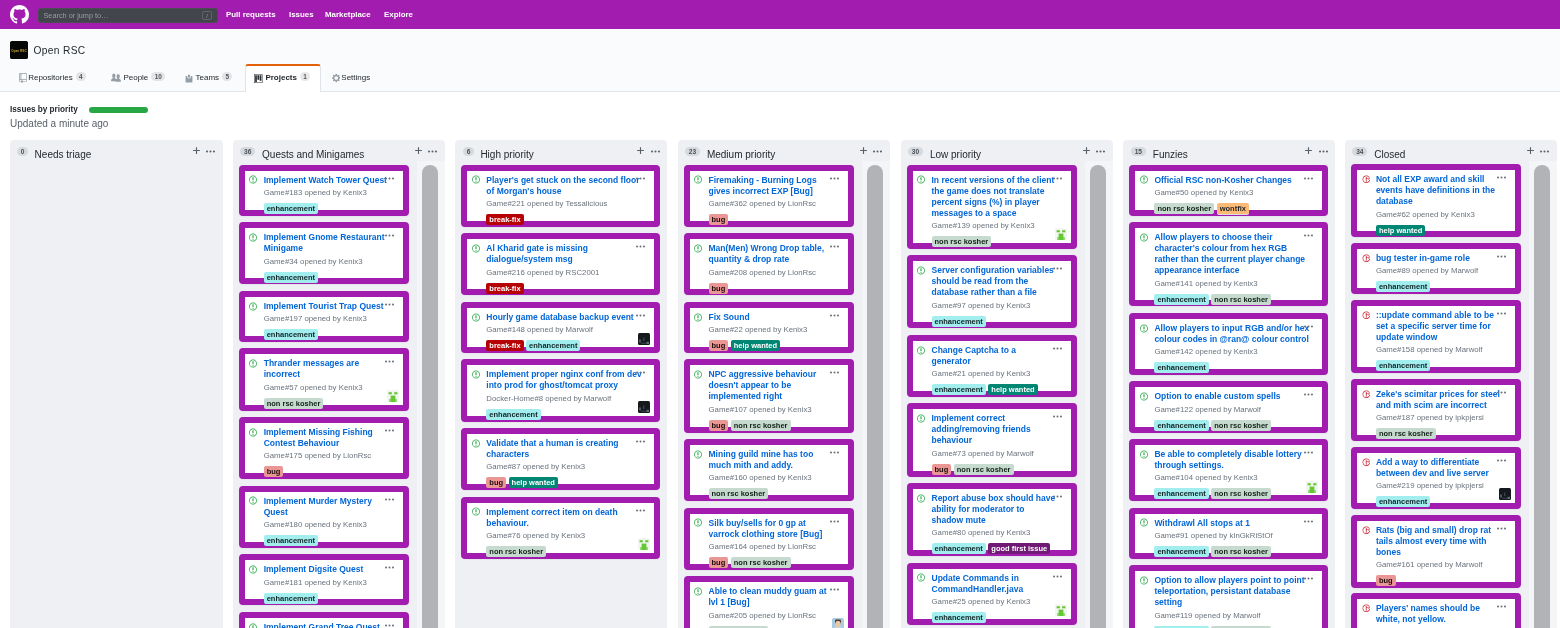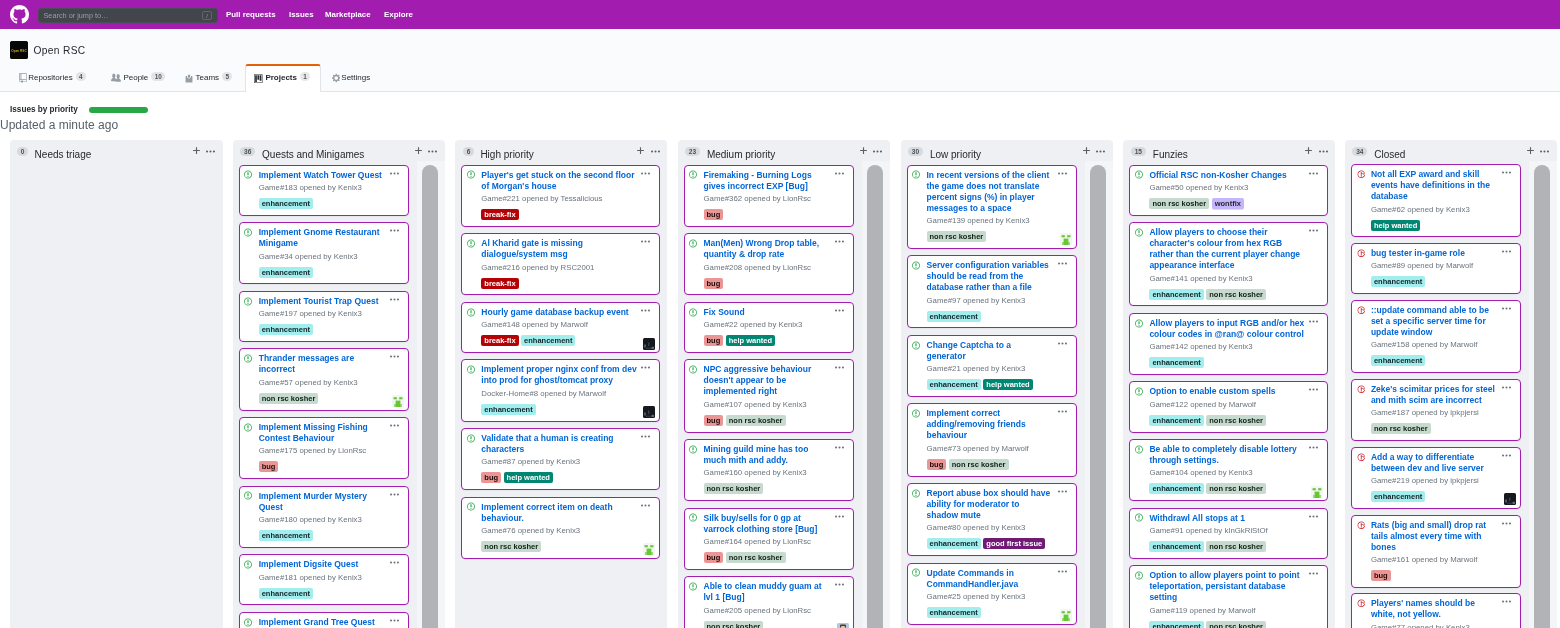--- a/index.html
+++ b/index.html
@@ -15,30 +15,30 @@
 #orgname{position:absolute;left:33.5px;top:16.3px;font-size:10.2px;font-weight:400;letter-spacing:0.35px;color:#24292e}
 .tab{position:absolute;bottom:0;height:26.5px;font-size:8px;color:#24292e;line-height:26.5px}
 .tabico{position:absolute;bottom:8.5px}
 .ctr{display:inline-block;background:rgba(27,31,35,.1);border-radius:6px;font-size:6.4px;font-weight:600;color:#50565e;
  height:9px;line-height:9px;padding:0 3.4px;vertical-align:1px;margin-left:3px}
 #projtab{position:absolute;left:244.6px;top:35.2px;width:76px;height:27.4px;background:#fff;
  border:1px solid #e1e4e8;border-bottom:none;border-top:2px solid #e36209;border-radius:3px 3px 0 0;
  font-size:8px;font-weight:700;color:#24292e;line-height:24px;z-index:3}
 #ibp{position:absolute;left:10px;top:104.5px;font-size:8.2px;font-weight:700;color:#24292e}
 #pbar{position:absolute;left:89px;top:106.5px;width:59px;height:6px;border-radius:3px;background:#28a745}
-#upd{position:absolute;left:0;top:117.5px;font-size:12px;color:#586069}
+#upd{position:absolute;left:10px;top:117.5px;font-size:10px;color:#586069}
 .col{position:absolute;top:140px;height:520px;background:#eef0f3;border-radius:4px}
 .cbadge{position:absolute;top:6.8px;height:9.6px;border-radius:5px;background:#d7dadd;
  font-size:6.6px;font-weight:600;color:#49505a;line-height:9.6px;padding:0 3.8px;min-width:11.4px;text-align:center}
 .ctitle{position:absolute;top:9px;font-size:10px;font-weight:400;color:#24292e;line-height:11px}
 .plus{position:absolute;top:5.8px;color:#586069}
 .keb{position:absolute;top:9.7px}
 .track{position:absolute;width:28px;background:#f4f5f7;top:21px;bottom:0}
 .thumb{position:absolute;width:16px;background:#b1b3b6;border-radius:8px 8px 0 0;top:25px;bottom:0}
-.card{position:absolute;background:#fff;border:1px solid #a21caf;border-radius:4px;padding:4px 8px 0 19px;box-shadow:0 1px 1px rgba(27,31,35,.04)}
+.card{position:absolute;background:#fff;border:6px solid #a21caf;border-radius:4px;padding:4px 8px 0 19px;box-shadow:0 1px 1px rgba(27,31,35,.04)}
 .card .ic{position:absolute;left:4.8px;top:4.9px}
 .card .keb2{position:absolute;right:9px;top:6px;line-height:0}
 .card .keb2 svg{display:block}
 .t{font-size:8.5px;font-weight:700;color:#0366d6;line-height:11px;white-space:nowrap}
 .m{margin-top:2.5px;font-size:7.8px;color:#6a737d;line-height:10px;white-space:nowrap}
 .lr{margin-top:5px;height:11px;white-space:nowrap}
 .lb{display:inline-block;height:11px;line-height:11.5px;border-radius:2px;padding:0 3px;
  font-size:7.5px;font-weight:700;margin-right:2.5px;vertical-align:top}
 .av{position:absolute;right:4px;bottom:4.5px;width:12px;height:12px}
 </style></head><body>
@@ -552,21 +552,21 @@
       <svg class="ic" width="8" height="9.1" viewBox="0 0 14 16">
         <path fill="#28a745" fill-rule="evenodd" d="M7 2.3c3.14 0 5.7 2.56 5.7 5.7s-2.56 5.7-5.7 5.7A5.71 5.71 0 0 1 1.3 8c0-3.14 2.56-5.7 5.7-5.7zM7 1C3.14 1 0 4.14 0 8s3.14 7 7 7 7-3.14 7-7-3.14-7-7-7zm1 3H6v5h2V4zm0 6H6v2h2v-2z"></path>
       </svg>
       <span class="keb2">
         <svg width="9" height="3" viewBox="0 0 13 4">
           <path fill="#6a737d" d="M1.5 3.5a1.5 1.5 0 1 0 0-3 1.5 1.5 0 0 0 0 3zm5 0a1.5 1.5 0 1 0 0-3 1.5 1.5 0 0 0 0 3zm5 0a1.5 1.5 0 1 0 0-3 1.5 1.5 0 0 0 0 3z"></path>
         </svg>
       </span>
       <div class="t">Official RSC non-Kosher Changes</div>
       <div class="m">Game#50 opened by Kenix3</div>
-      <div class="lr"><span class="lb" style="background:#c6dacf;color:#111f13">non rsc kosher</span><span class="lb" style="background:#c4b5fd;color:#24292e;box-shadow:0 1px 0 #dbdee1">wontfix</span></div>
+      <div class="lr"><span class="lb" style="background:#c6dacf;color:#111f13">non rsc kosher</span><span class="lb" style="background:#fdba74;color:#24292e;box-shadow:0 1px 0 #dbdee1">wontfix</span></div>
     </div>
     <div class="card" style="left:6px;top:82.1px;width:199px;height:84.4px">
       <svg class="ic" width="8" height="9.1" viewBox="0 0 14 16">
         <path fill="#28a745" fill-rule="evenodd" d="M7 2.3c3.14 0 5.7 2.56 5.7 5.7s-2.56 5.7-5.7 5.7A5.71 5.71 0 0 1 1.3 8c0-3.14 2.56-5.7 5.7-5.7zM7 1C3.14 1 0 4.14 0 8s3.14 7 7 7 7-3.14 7-7-3.14-7-7-7zm1 3H6v5h2V4zm0 6H6v2h2v-2z"></path>
       </svg>
       <span class="keb2">
         <svg width="9" height="3" viewBox="0 0 13 4">
           <path fill="#6a737d" d="M1.5 3.5a1.5 1.5 0 1 0 0-3 1.5 1.5 0 0 0 0 3zm5 0a1.5 1.5 0 1 0 0-3 1.5 1.5 0 0 0 0 3zm5 0a1.5 1.5 0 1 0 0-3 1.5 1.5 0 0 0 0 3z"></path>
         </svg>
       </span>

